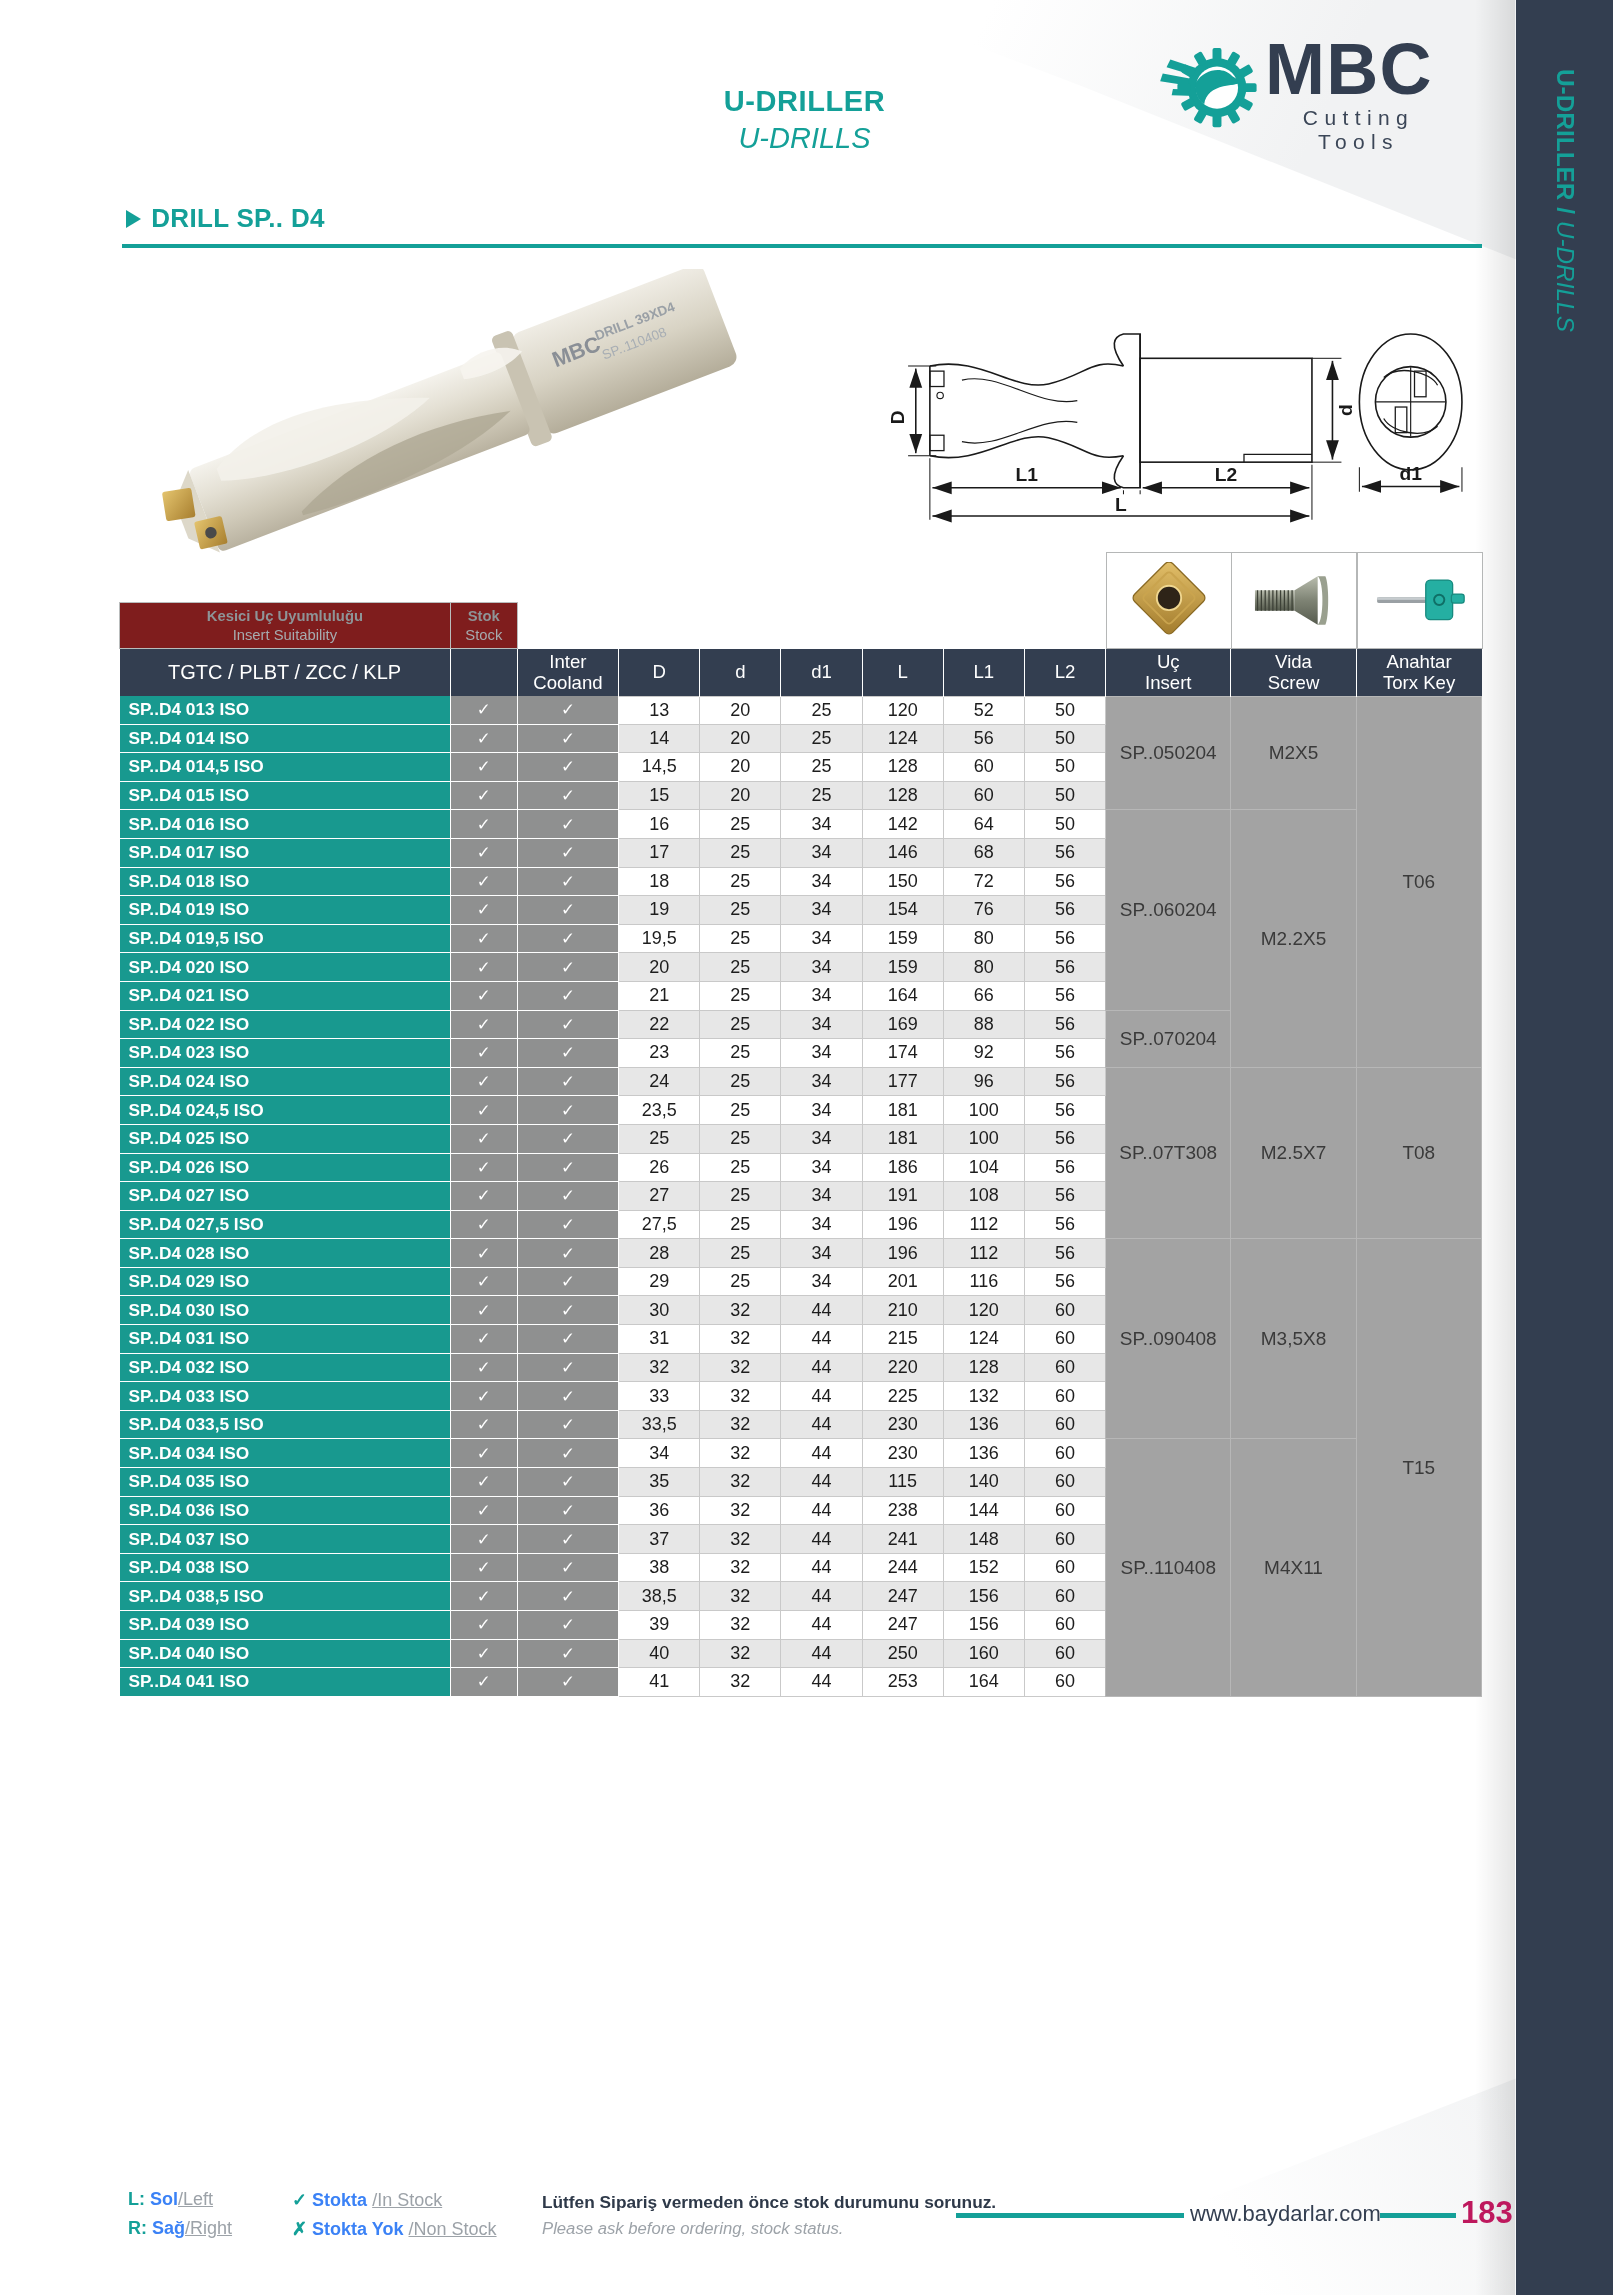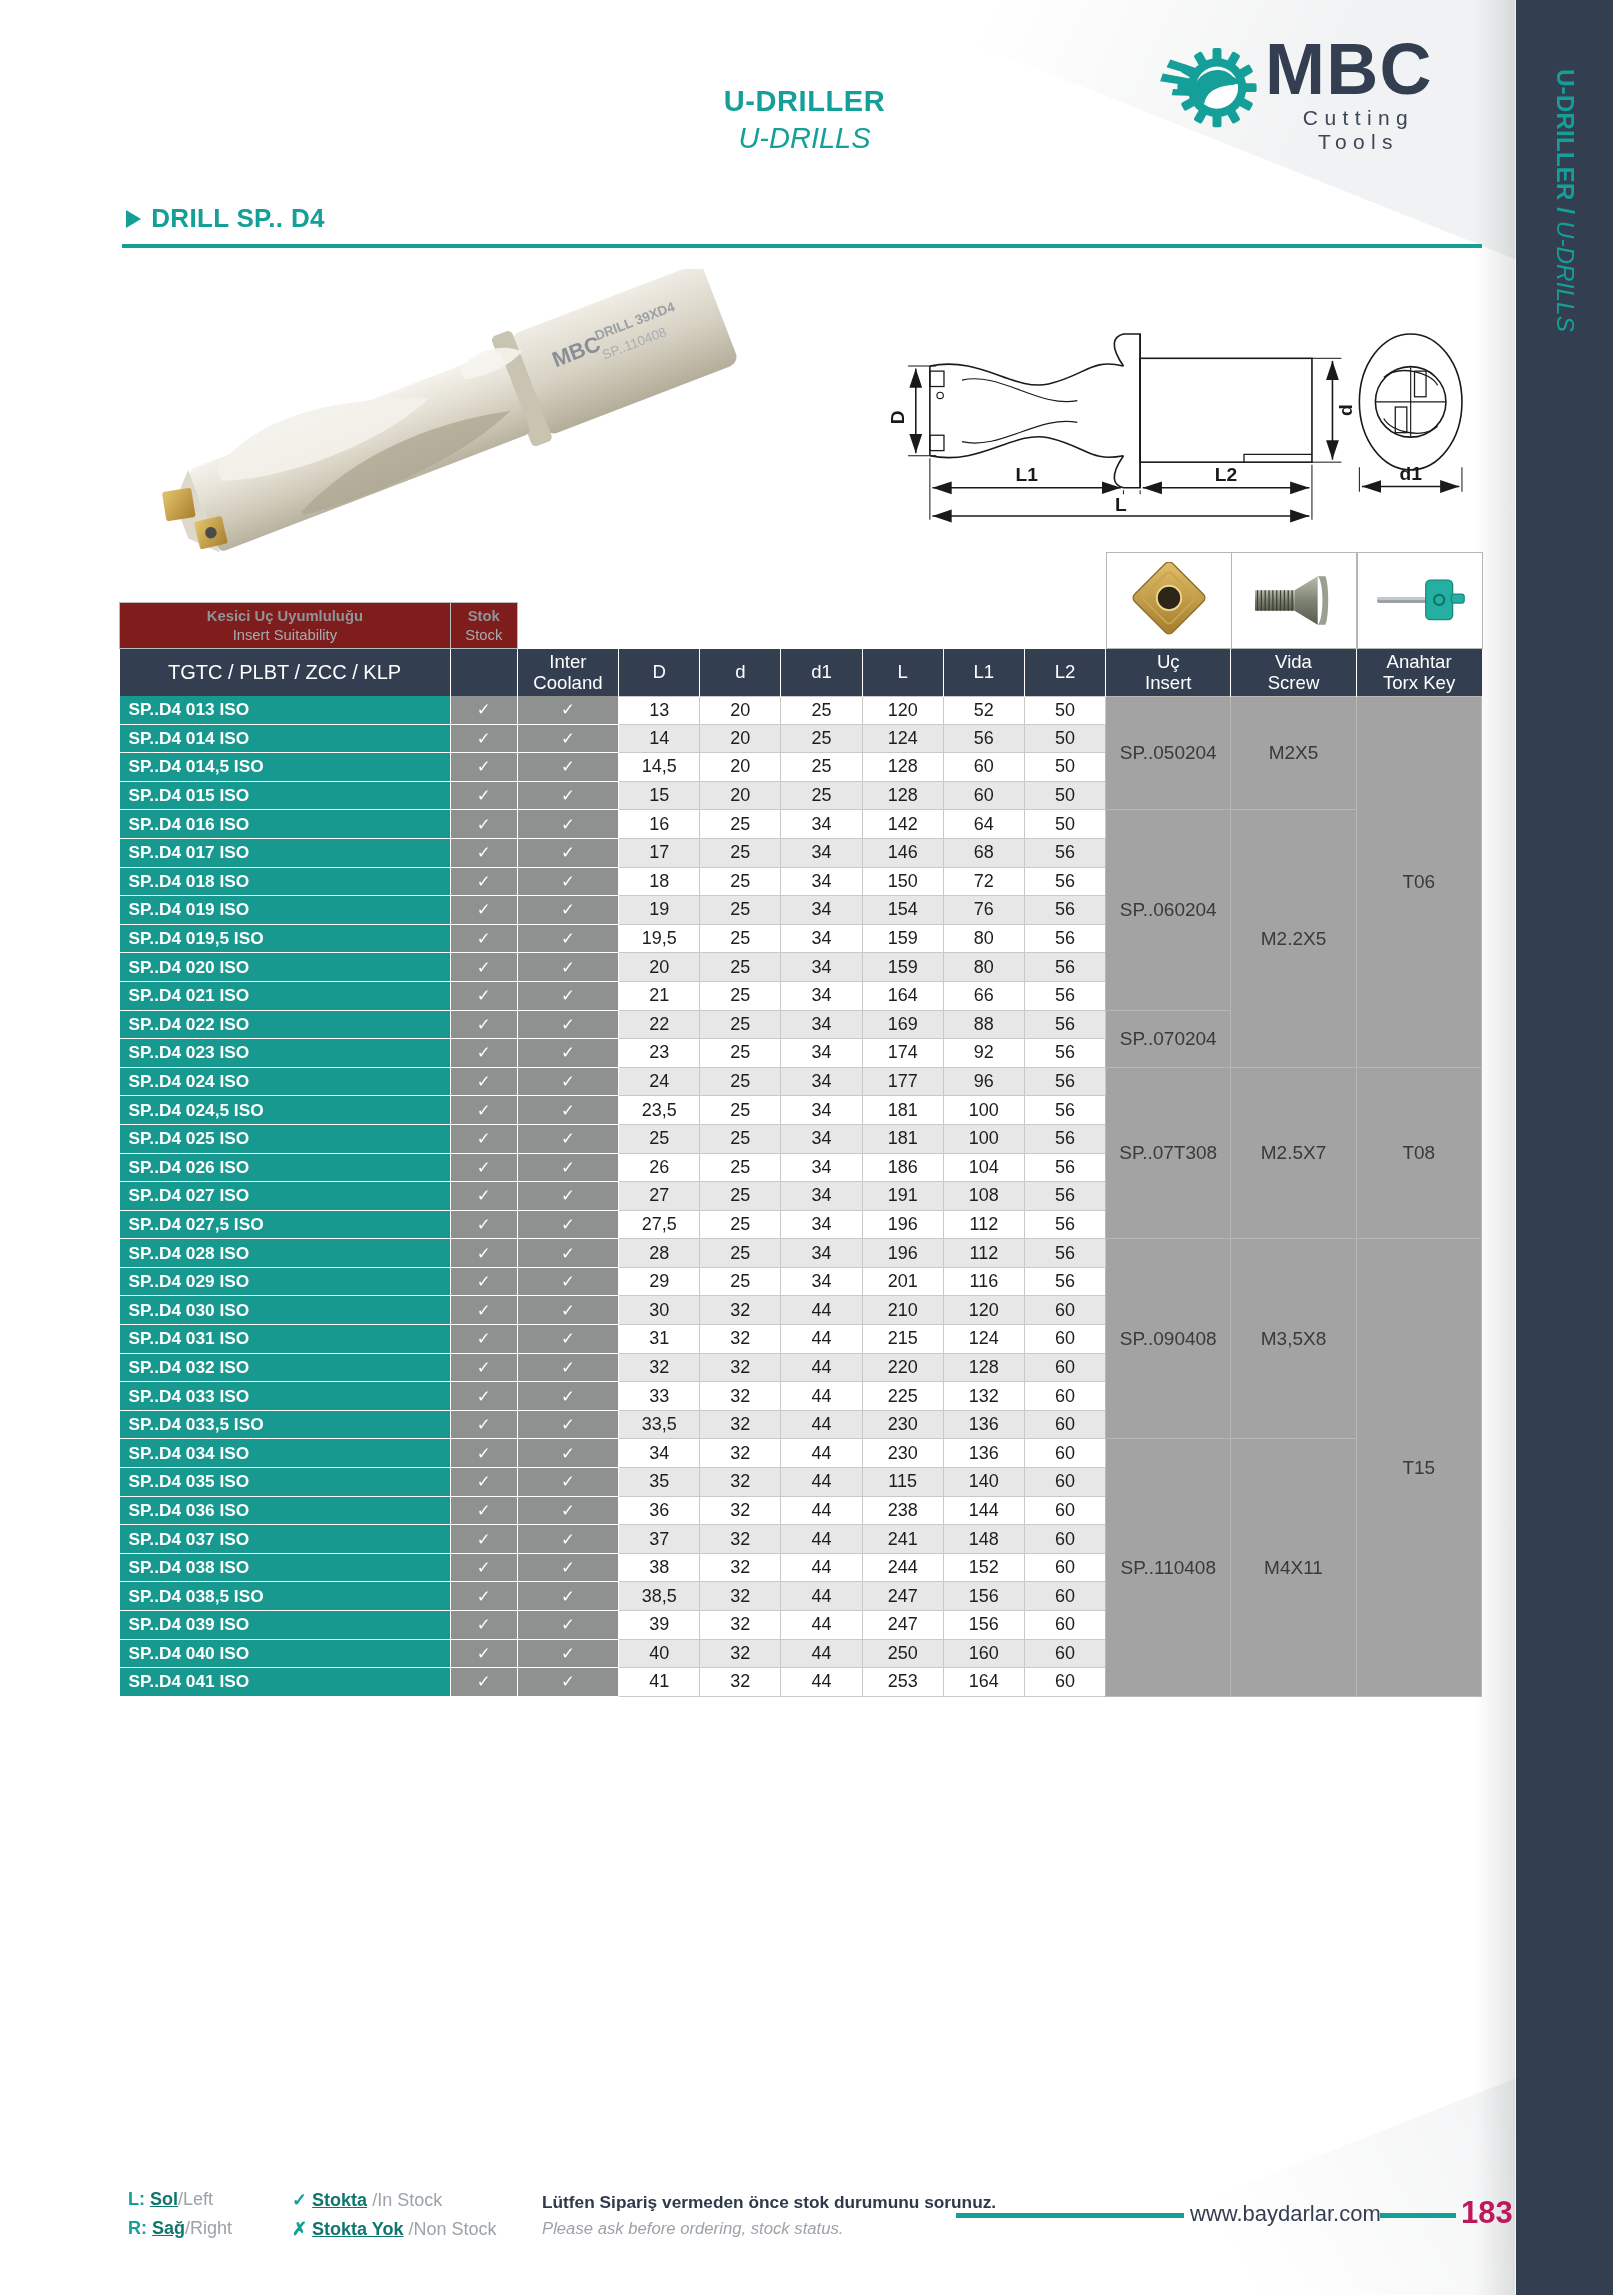--- a/index.html
+++ b/index.html
@@ -62,22 +62,22 @@
          border-bottom:1.3px solid #ffffff;border-right:1.3px solid #ffffff;}
   .c-num{background:#ffffff;font-size:18px;color:#1D1D1D;text-align:center;
          border:0.6px solid #C9C9C9;}
   tr.even .c-num{background:#E7E7E7;}
   .c-merge{background:#a3a3a3;font-size:19px;color:#3A3A3A;text-align:center;
            border:0.6px solid #B7B7B7;vertical-align:middle;}
   
   .footer{position:absolute;top:2183px;left:0;width:1614px;height:77px;}
   .leg{position:absolute;font-size:18px;color:#333E50;white-space:nowrap;}
   .leg .key{color:#14A098;font-weight:bold;}
-  .leg .word{font-weight:bold;color:#0f766e;text-decoration:underline;}
-  .leg .rest{color:#9CA2A8;font-weight:normal;}
+  .leg .word{font-weight:bold;color:#3b82f6;}
+  .leg .rest{color:#9CA2A8;font-weight:normal;text-decoration:underline;}
   .note-tr{position:absolute;left:542px;top:9px;font-size:17.3px;font-weight:bold;color:#2E3949;white-space:nowrap;}
   .note-en{position:absolute;left:542px;top:36px;font-size:16.7px;font-style:italic;color:#9CA2A8;white-space:nowrap;}
   .rule-seg{position:absolute;height:5.1px;background:#14A098;top:29.5px;}
   .site{position:absolute;left:1190px;top:18px;font-size:22px;color:#333E50;}
   .pageno{position:absolute;left:1461px;top:11.5px;font-size:31px;font-weight:bold;color:#be185d;}
   svg text{font-family:"Liberation Sans",sans-serif;}
 </style>
 </head>
 <body>
 

